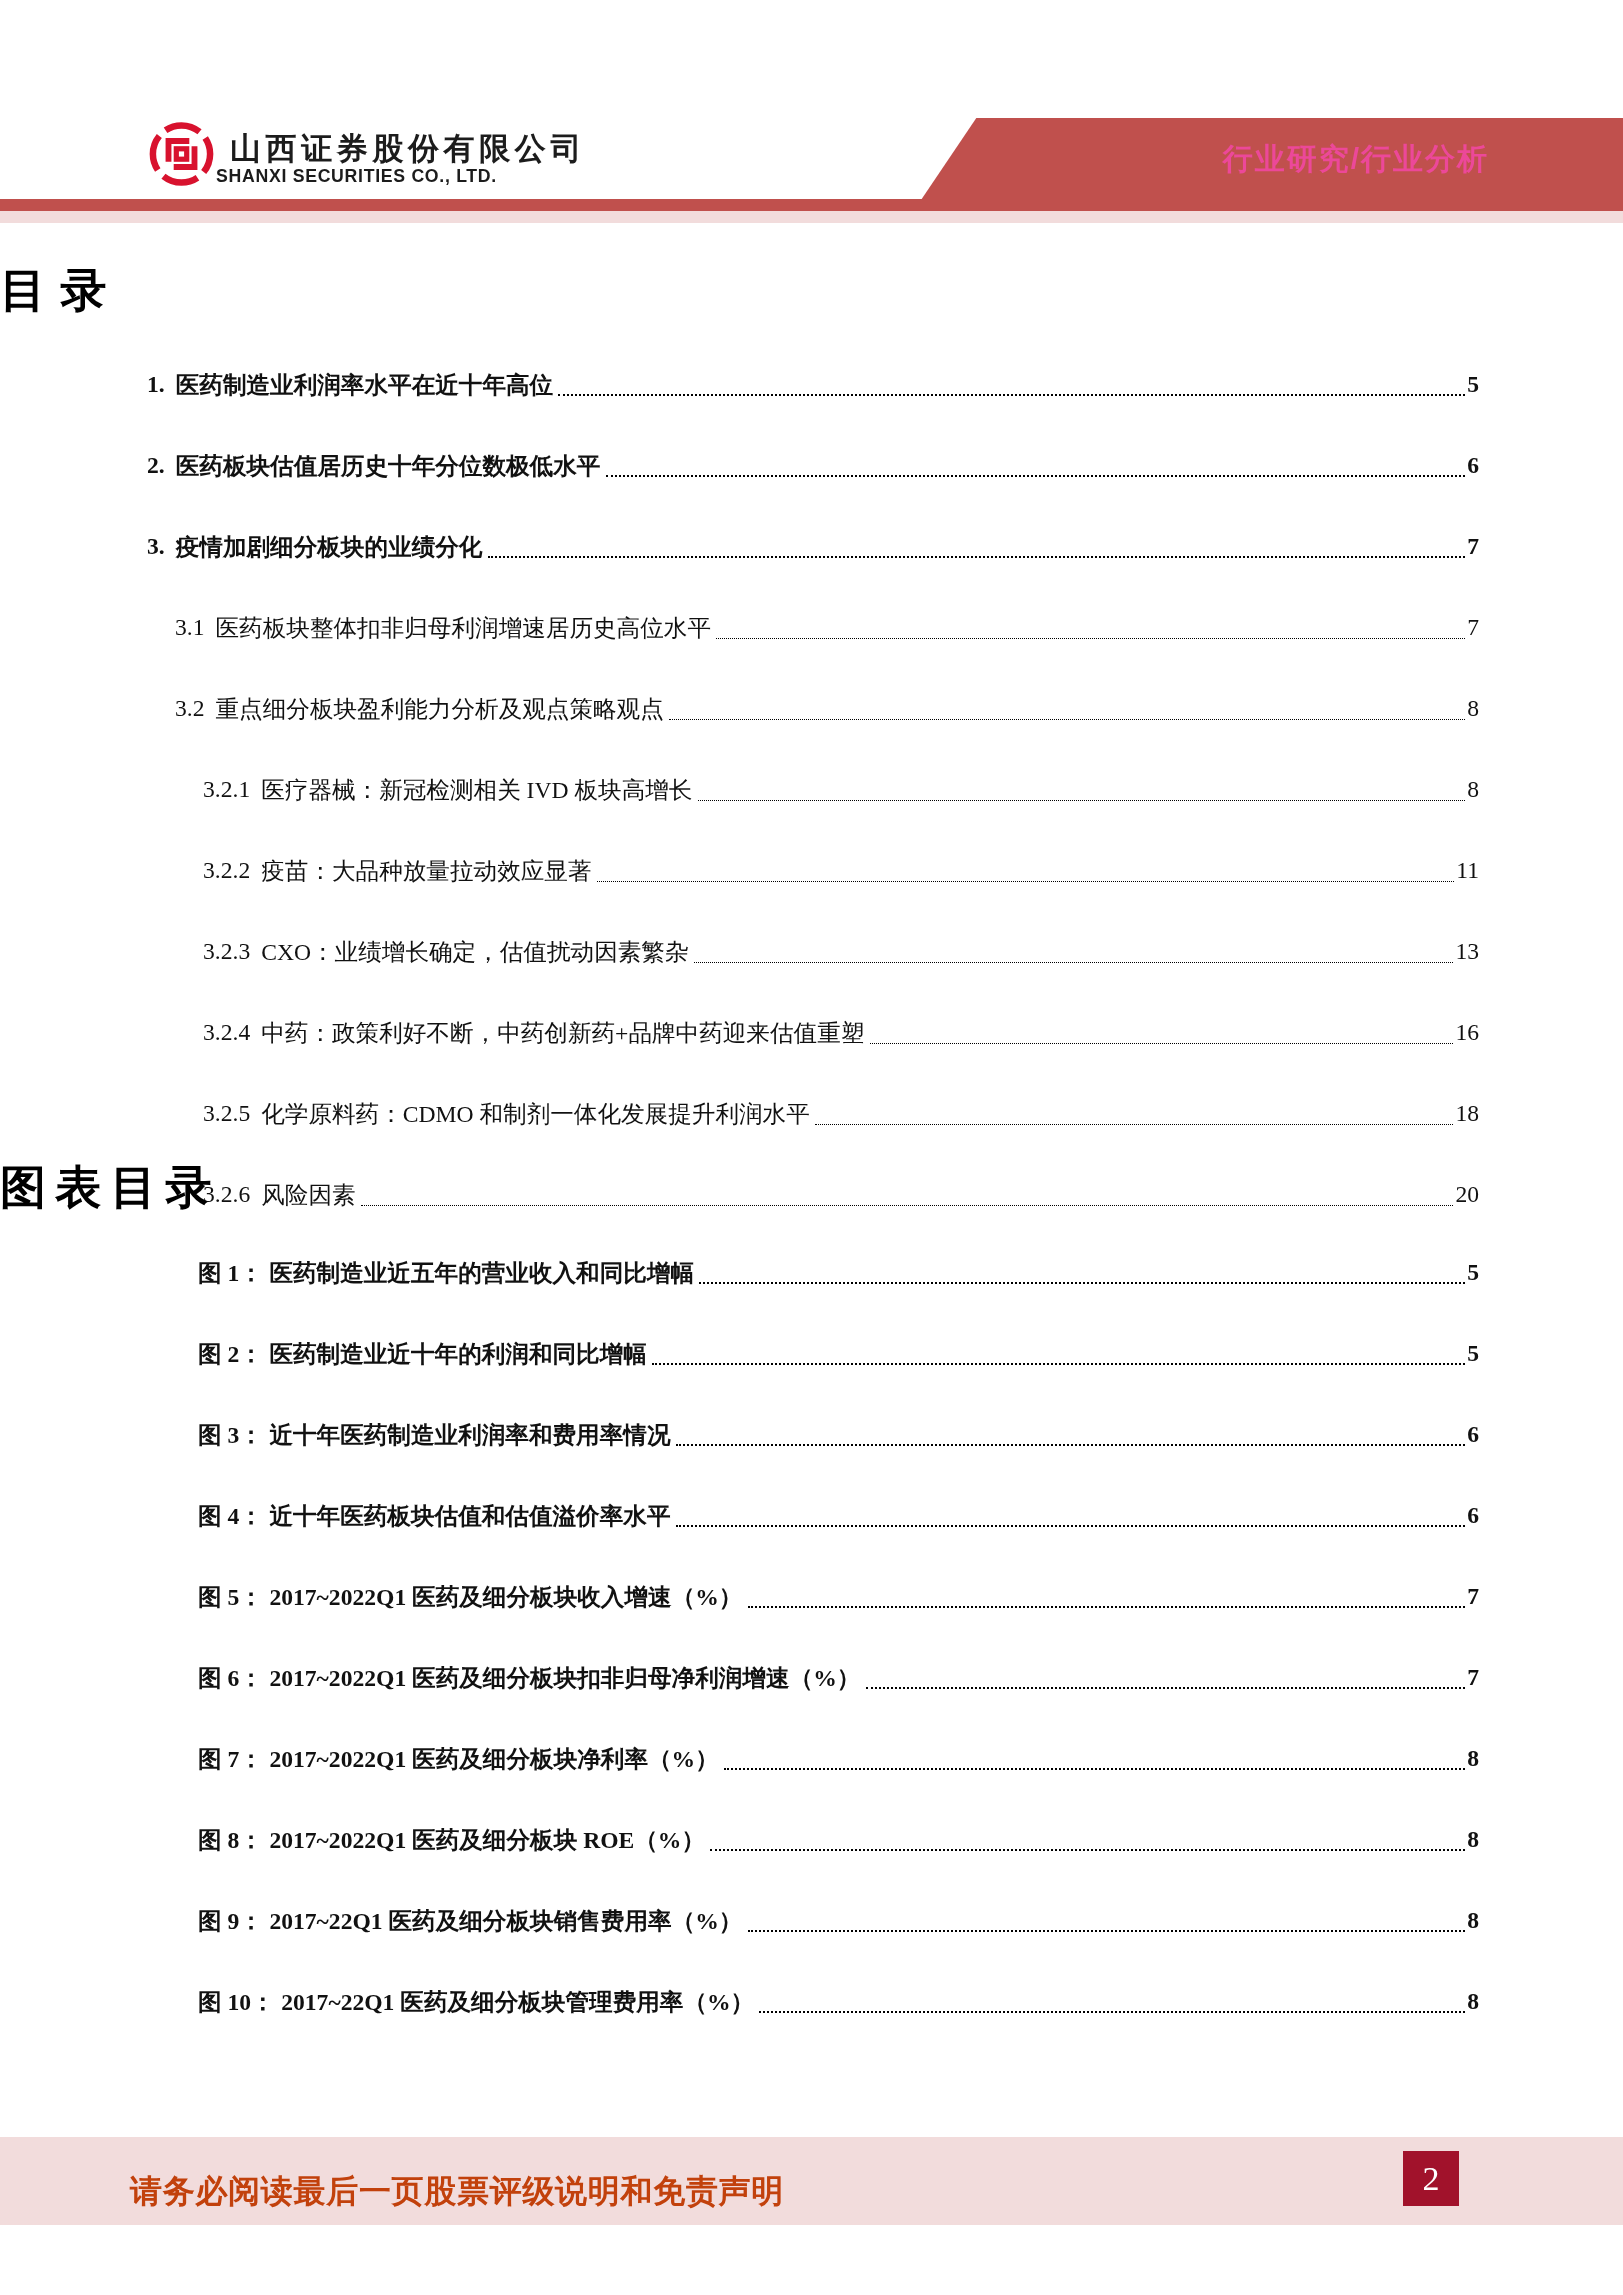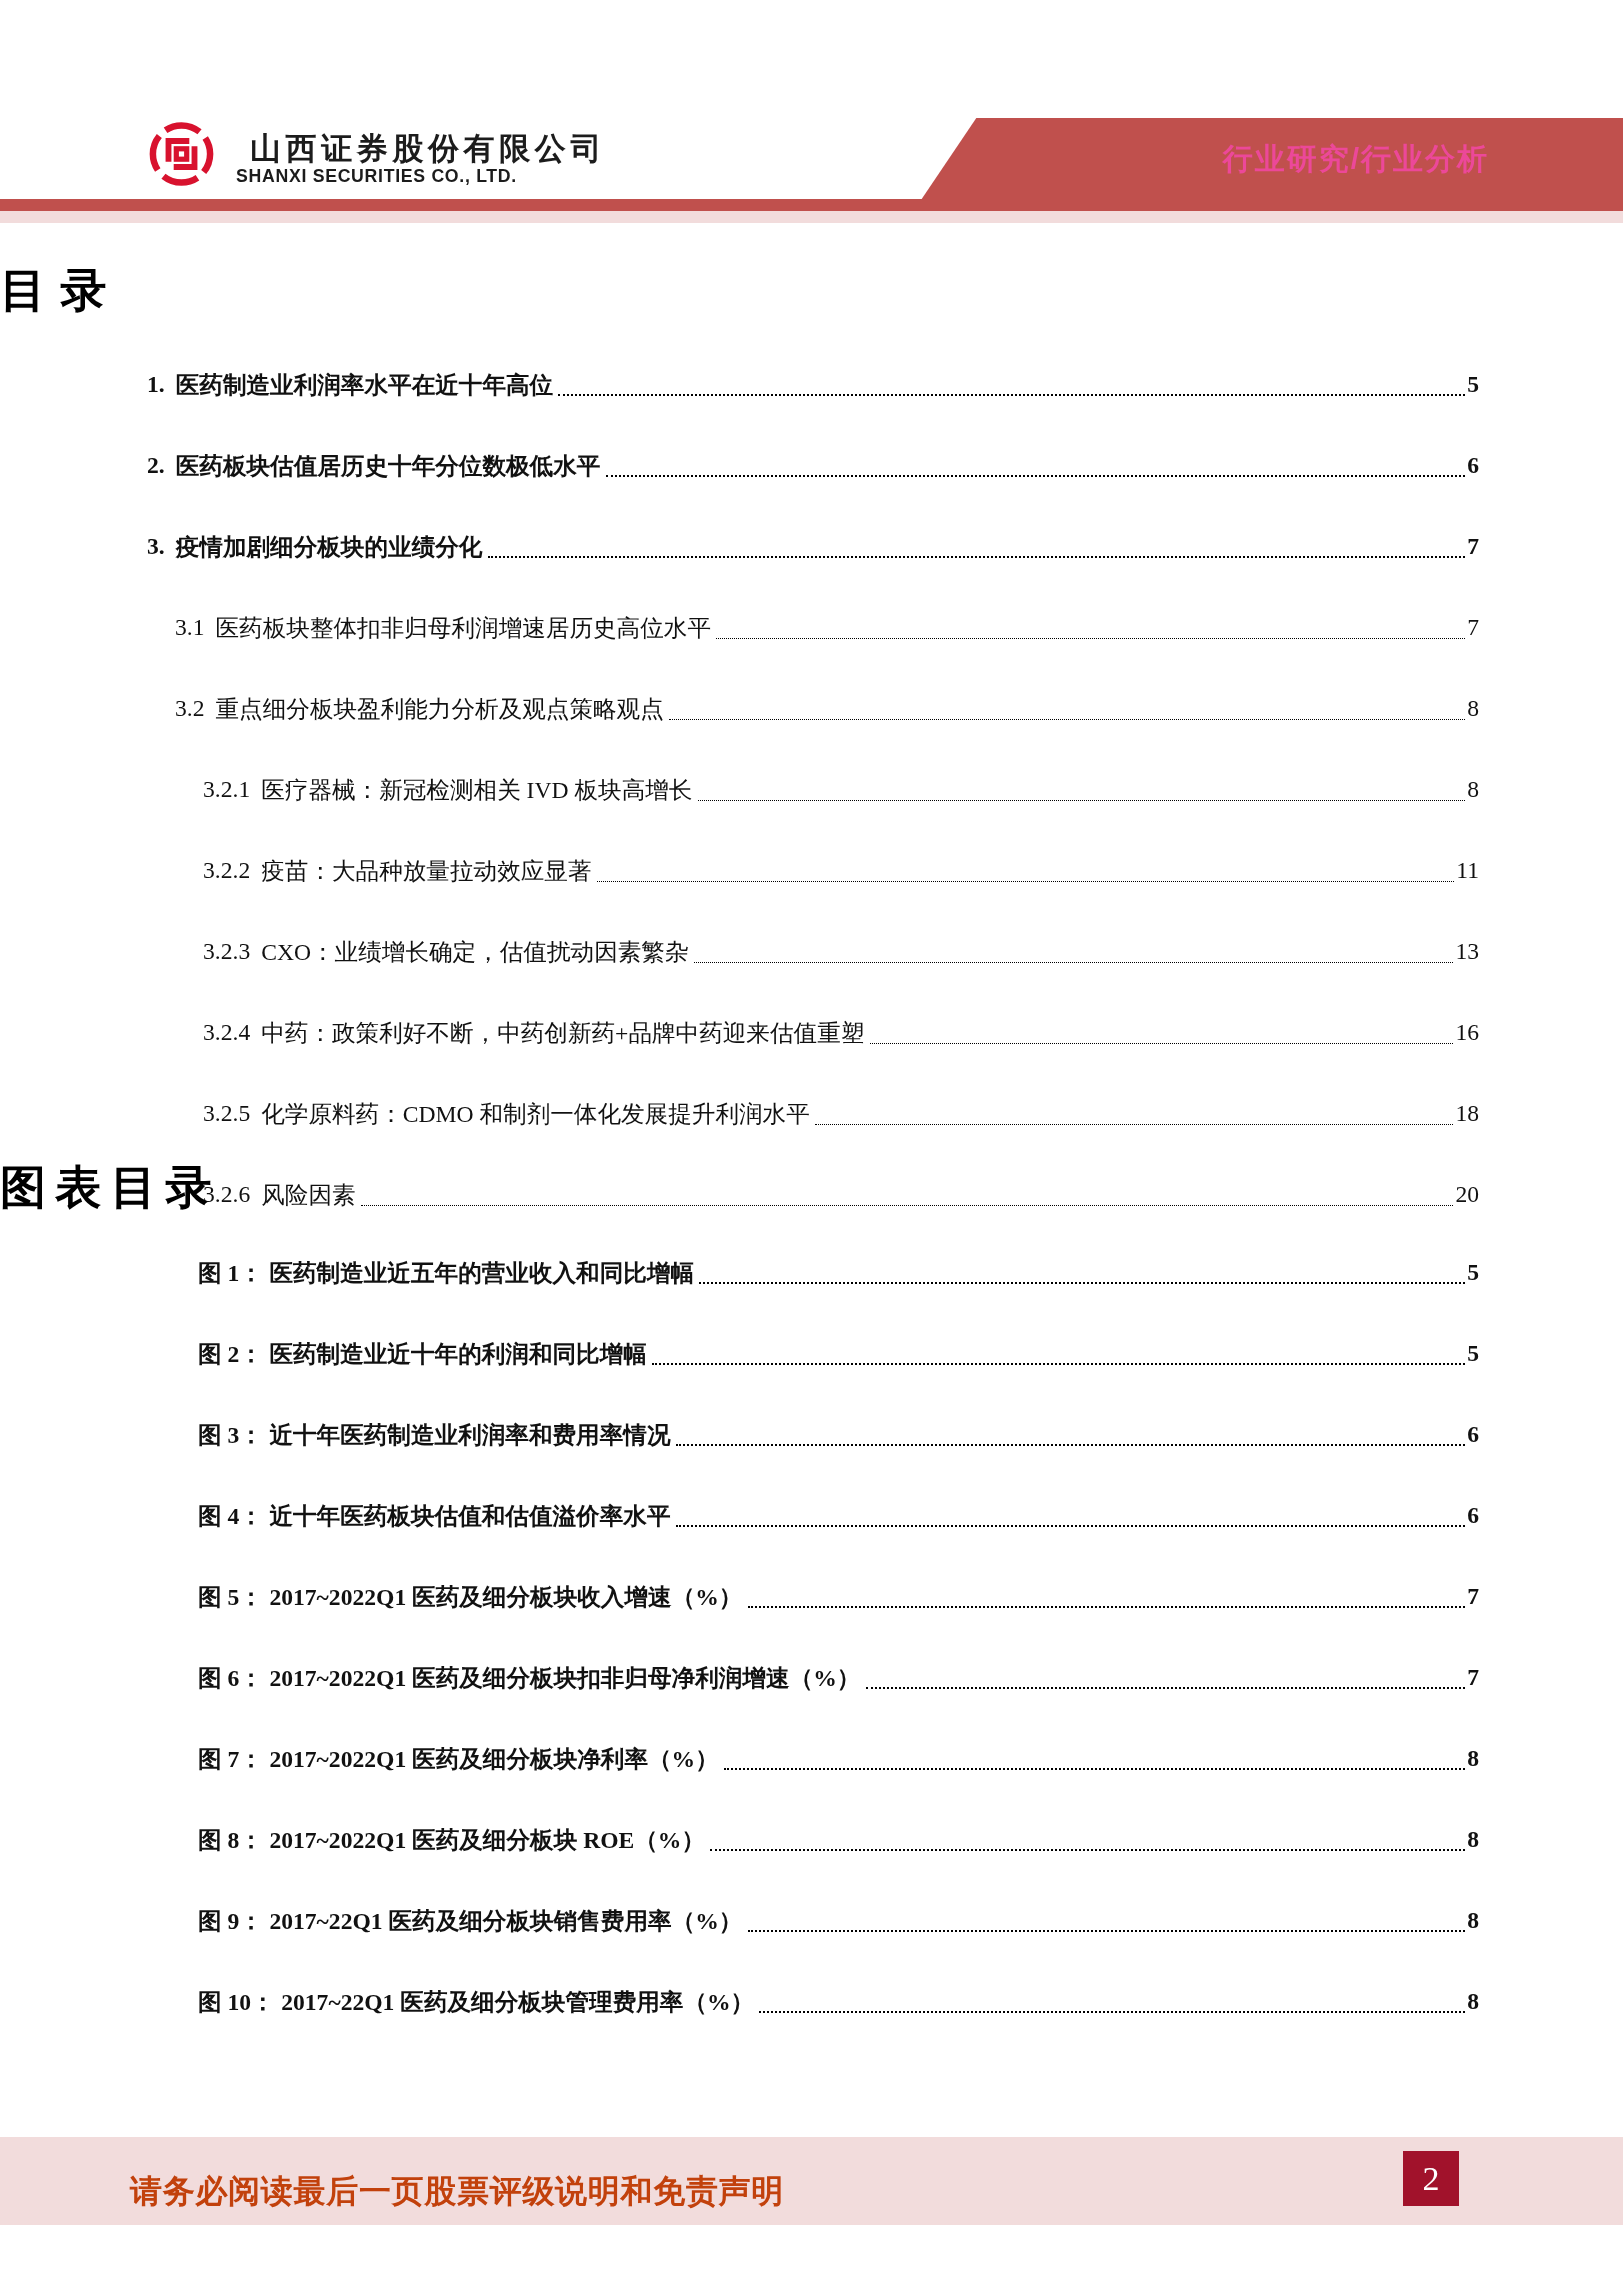--- a/index.html
+++ b/index.html
@@ -2,22 +2,22 @@
 <html style="font-size:10.5px"><head>
 <meta charset="utf-8">
 <style>
   html,body{margin:0;padding:0;background:#ffffff;}
   .page{position:relative;width:1623px;height:2295px;background:#ffffff;overflow:hidden;
         font-family:"Liberation Serif",serif;color:#111;}
 
   
   .logo-svg{position:absolute;left:149px;top:120px;width:65px;height:68px;}
   .company-zh{position:absolute;left:230px;top:128px;font-family:"Liberation Sans",sans-serif;
-              font-weight:bold;font-size:31px;letter-spacing:4.6px;color:#1c1c1c;white-space:nowrap;margin-left:20px;}
-  .company-en{position:absolute;left:236px;top:166px;font-family:"Liberation Sans",sans-serif;
+              font-weight:bold;font-size:31px;letter-spacing:4.6px;color:#1c1c1c;white-space:nowrap;}
+  .company-en{position:absolute;left:216px;top:166px;font-family:"Liberation Sans",sans-serif;
               font-weight:bold;font-size:17.7px;letter-spacing:0.7px;color:#1c1c1c;white-space:nowrap;}
   .banner{position:absolute;left:921px;top:118px;width:768px;height:82px;background:#C0504D;
           transform:skewX(-34deg);transform-origin:left bottom;}
   .banner-label{position:absolute;top:118px;right:134px;height:82px;line-height:82px;
                 font-family:"Liberation Sans",sans-serif;font-weight:bold;font-size:30px;
                 color:#ec4899;letter-spacing:2px;white-space:nowrap;}
   .stripe-red{position:absolute;left:0;top:199px;width:1623px;height:11.8px;background:#C0504D;}
   .stripe-pink{position:absolute;left:0;top:211px;width:1623px;height:11.8px;background:#F2DCDC;}
 
   

